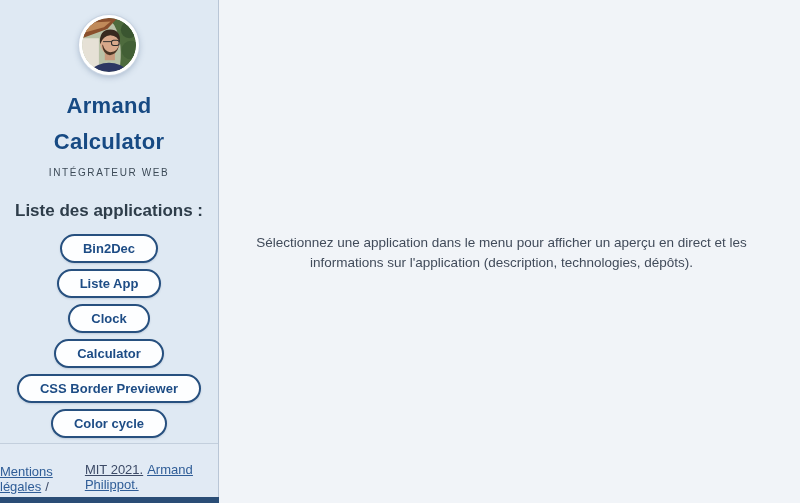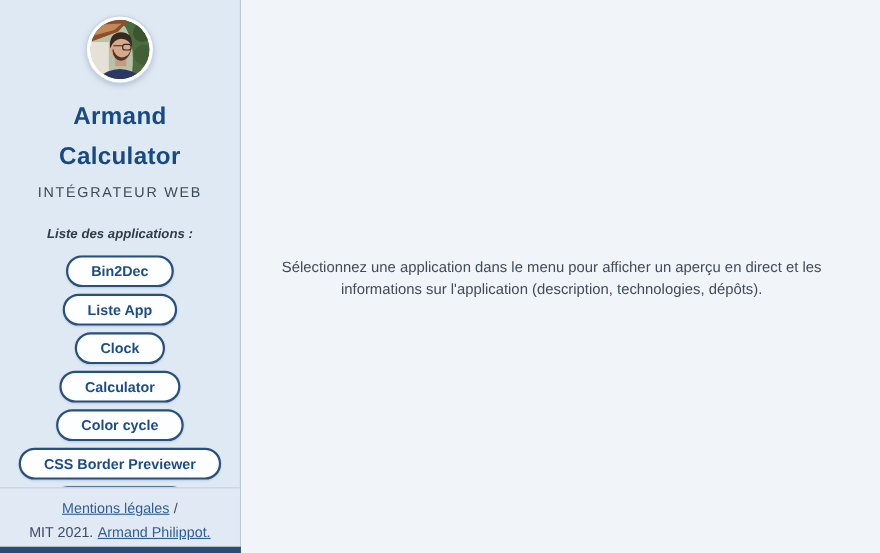--- a/index.html
+++ b/index.html
@@ -44,29 +44,28 @@
     text-align: center;
     color: #174a83;
     font-size: 22px;
     font-weight: bold;
     line-height: 36px;
     letter-spacing: 0.3px;
   }
   .subtitle {
     margin-top: 7px;
     color: #3c4a57;
-    font-size: 13px;
+    font-size: 10px;
     letter-spacing: 1.6px;
   }
   .apps-label {
     margin-top: 23px;
     color: #2e3d4a;
-    font-size: 12px;
+    font-size: 17px;
     font-weight: bold;
-    font-style: italic;
   }
   .apps-list {
     margin-top: 13px;
     flex: 1;
     width: 100%;
     overflow: hidden;
     display: flex;
     flex-direction: column;
     align-items: center;
     gap: 6px;
@@ -95,28 +94,28 @@
   }
 
   
   .side-footer {
     width: 100%;
     height: 60px;
     min-height: 60px;
     border-top: 1px solid #c3cfdd;
     background: #e1eaf4;
     display: flex;
-    flex-direction: column;
+    flex-direction: row;
     align-items: center;
     font-size: 13px;
     color: #3c4a66;
     z-index: 2;
   }
   .footer-line1 { margin-top: 10px; }
-  .footer-line2 { margin-top: 7px; }
+  .footer-line2 { margin-top: 7px; text-decoration: underline; }
   .side-footer a {
     color: #2f5d97;
     text-decoration: underline;
     cursor: pointer;
   }
   .sep { color: #3c4a66; margin-left: 4px; }
   .license { margin-right: 4px; }
   .bottom-bar {
     position: absolute;
     left: 0;
@@ -184,22 +183,22 @@
 
     <div class="subtitle">INTÉGRATEUR WEB</div>
 
     <div class="apps-label">Liste des applications :</div>
 
     <nav class="apps-list">
       <button class="app-btn">Bin2Dec</button>
       <button class="app-btn">Liste App</button>
       <button class="app-btn">Clock</button>
       <button class="app-btn">Calculator</button>
+      <button class="app-btn">CSS Border Previewer</button>
       <button class="app-btn">Color cycle</button>
-      <button class="app-btn">CSS Border Previewer</button>
       <button class="app-btn partial"></button>
     </nav>
 
     <footer class="side-footer">
       <div class="footer-line1">
         <a>Mentions légales</a><span class="sep">/</span>
       </div>
       <div class="footer-line2">
         <span class="license">MIT 2021.</span><a>Armand Philippot.</a>
       </div>

